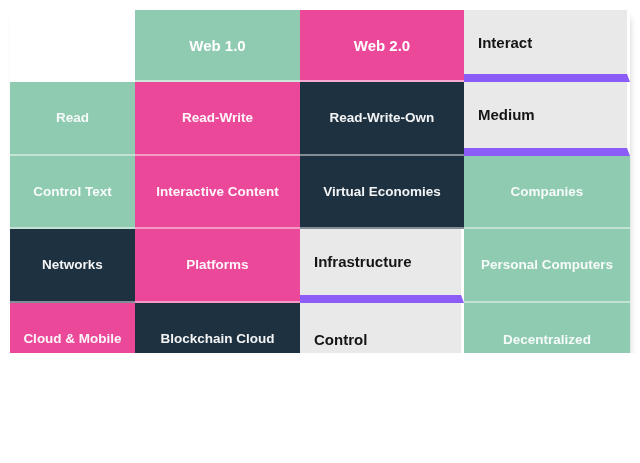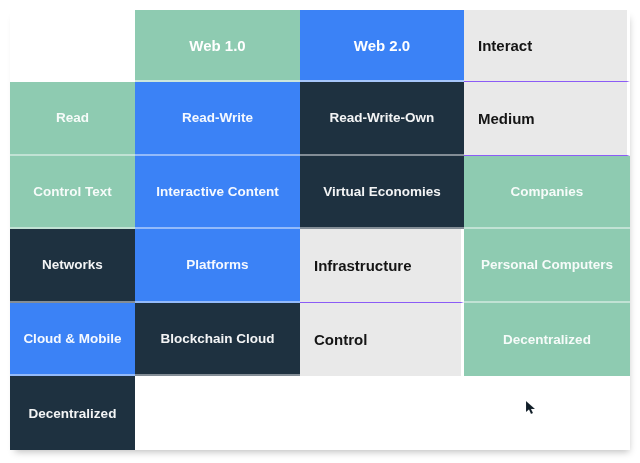--- a/index.html
+++ b/index.html
@@ -4,21 +4,21 @@
 <style>
   html, body {
     margin: 0;
     padding: 0;
     background: #ffffff;
     font-family: "Liberation Sans", "DejaVu Sans", sans-serif;
   }
   .canvas {
     position: relative;
     width: 640px;
-    height: 463px;
+    height: 353px;
     background: #ffffff;
     overflow: hidden;
   }
   .comparison-table {
     position: absolute;
     left: 10px;
     top: 10px;
     display: grid;
     grid-template-columns: 125px 165px 164px 166px;
     grid-template-rows: 72px repeat(5, 73.6px);
@@ -30,31 +30,31 @@
     align-items: center;
     justify-content: center;
     text-align: center;
   }
   .corner {
     background: #ffffff;
   }
   .label-cell {
     background: #e9e9e9;
     border-right: 3px solid #ffffff;
-    border-bottom: 1px solid #8b5cf6;
+    border-bottom: 8px solid #8b5cf6;
     justify-content: flex-start;
     padding-left: 14px;
     color: #151515;
     font-weight: bold;
     font-size: 15px;
     text-align: left;
   }
   .label-cell.last { border-bottom: none; }
   .col-web1 { background: #8ecbb1; }
-  .col-web2 { background: #3b82f6; }
+  .col-web2 { background: #ec4899; }
   .col-web3 { background: #1e3140; }
   .header-cell {
     color: #ffffff;
     font-weight: bold;
     font-size: 15px;
     border-bottom: 2px solid rgba(255,255,255,0.55);
   }
   .value-cell {
     color: rgba(255,255,255,0.95);
     font-weight: bold;

